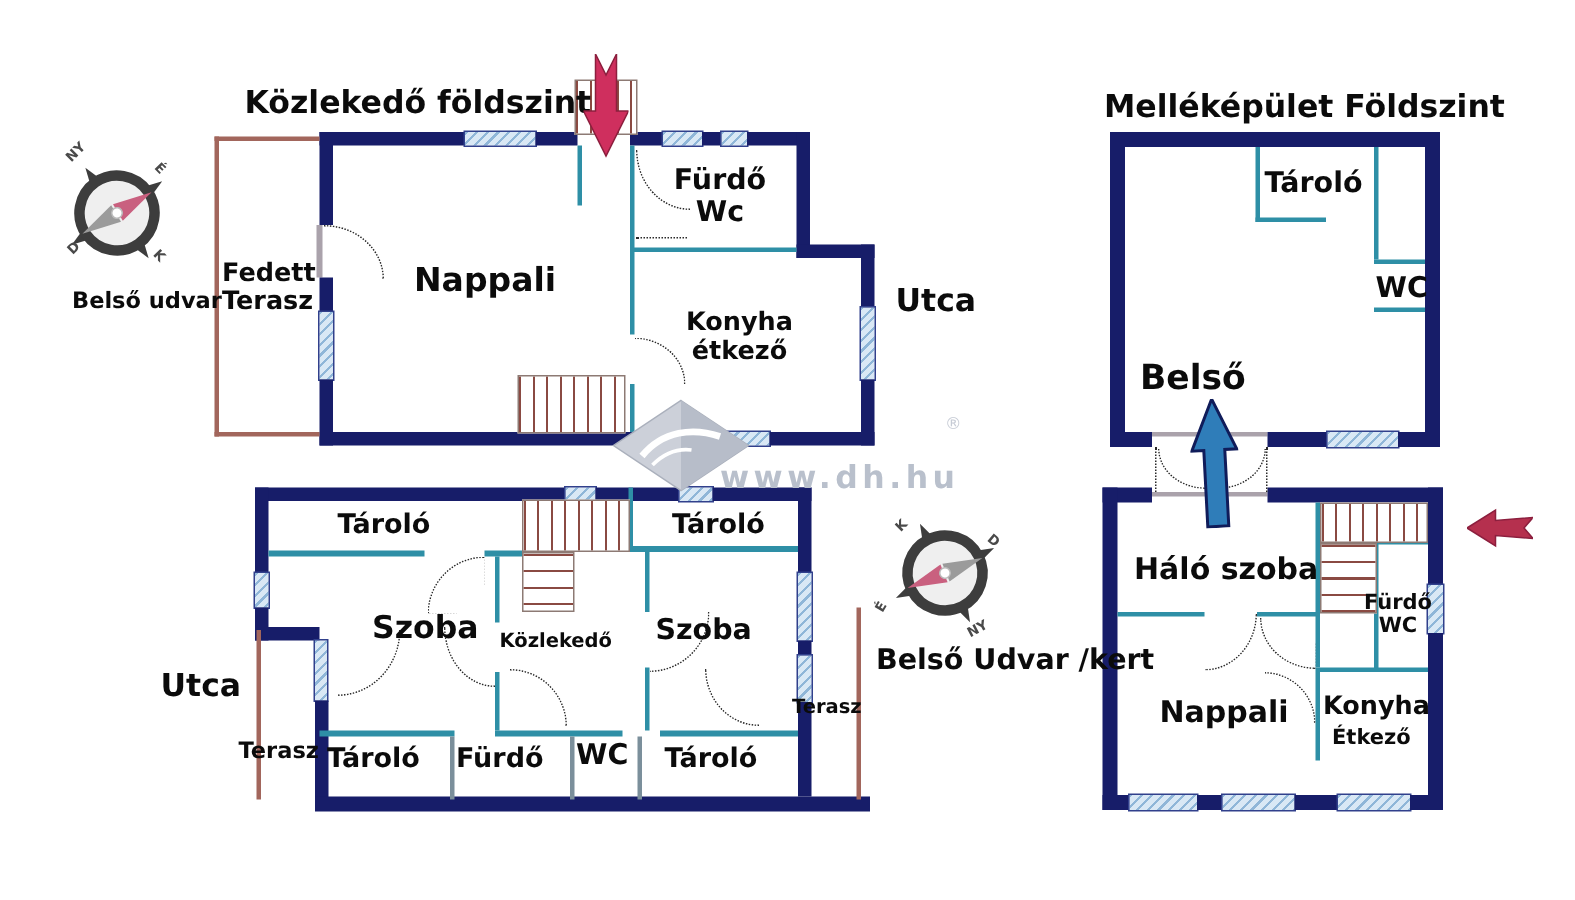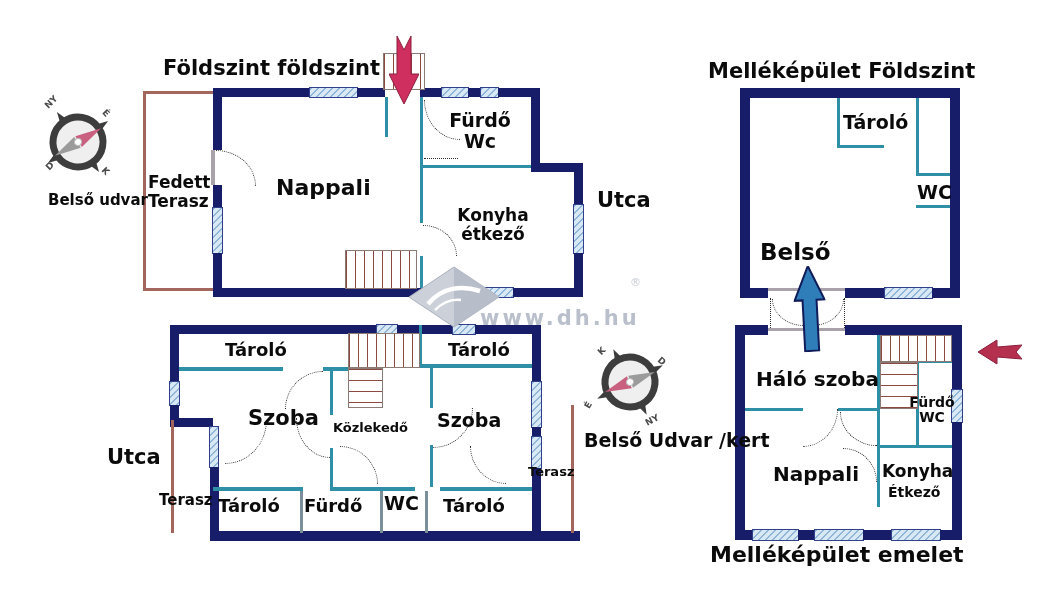--- a/index.html
+++ b/index.html
@@ -33,23 +33,22 @@
              font-variant:small-caps;font-size:31px;color:#c6cbd5;letter-spacing:4px;font-weight:normal;white-space:nowrap}
   #wm .reg{position:absolute;left:222px;top:14px;font-size:11px;color:#c6cbd5}
   #wm .url{position:absolute;left:72px;top:44px;font-size:21px;font-weight:bold;color:#b9c0cc;letter-spacing:3px}
   svg{display:block}
 </style>
 </head>
 <body>
 
 <div id="canvas">
 
-  <div class="lbl" style="left:163px;top:57px;font-size:21px">Földszint földszint</div>
-  <div class="lbl" style="left:708px;top:60px;font-size:21px">Melléképület Földszint</div>
-  <div class="lbl" style="left:710px;top:543px;font-size:22px">Melléképület emelet</div>
+  <div class="lbl" style="left:163px;top:57px;font-size:21px">Közlekedő földszint</div>
+  <div class="lbl" style="left:736px;top:60px;font-size:21px">Melléképület Földszint</div>
 
   <div class="w" style="left:213px;top:88px;width:97px;height:9px"></div>
   <div class="win" style="left:310px;top:88px;width:47px;height:9px"></div>
   <div class="w" style="left:357px;top:88px;width:28px;height:9px"></div>
   <div class="w" style="left:420px;top:88px;width:22px;height:9px"></div>
   <div class="win" style="left:442px;top:88px;width:26px;height:9px"></div>
   <div class="w" style="left:468px;top:88px;width:13px;height:9px"></div>
   <div class="win" style="left:481px;top:88px;width:17px;height:9px"></div>
   <div class="w" style="left:498px;top:88px;width:42px;height:9px"></div>
   <div class="w" style="left:531px;top:88px;width:9px;height:84px"></div>

